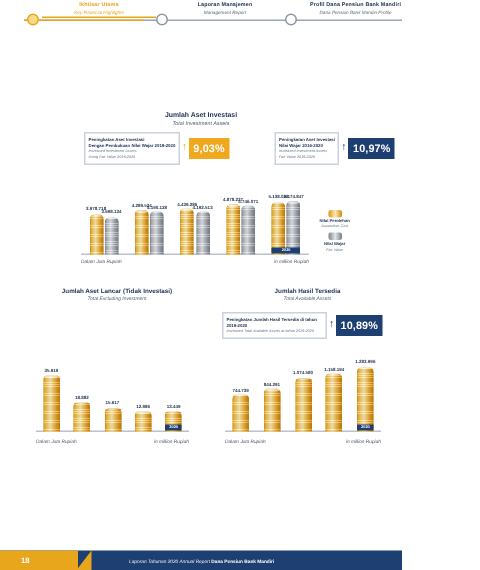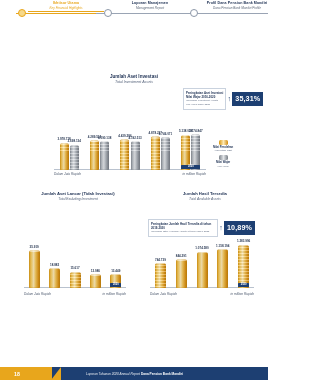--- a/index.html
+++ b/index.html
@@ -123,30 +123,40 @@
     </div>
   </div>
 
   <div style="position:absolute;left:0;top:74px;width:268px;">
     <div class="ctitle">
       <div class="t1">Jumlah Aset Investasi</div>
       <div class="t2">Total Investment Assets</div>
     </div>
   </div>
 
+  <div class="noteline" style="position:absolute;left:56px;top:88px;">
+    <div class="note">
+      <div class="n1">Peningkatan Aset Investasi</div>
+      <div class="n1">Dengan Pembukuan Nilai Wajar 2019-2020</div>
+      <div class="n2">Increased Investment Assets</div>
+      <div class="n2">Using Fair Value 2019-2020</div>
+    </div>
+    <div class="arrow gold">↑</div>
+    <div class="badge gold">9,03%</div>
+  </div>
 
   <div class="noteline" style="position:absolute;left:183px;top:88px;">
     <div class="note">
       <div class="n1">Peningkatan Aset Investasi</div>
       <div class="n1">Nilai Wajar 2016-2020</div>
       <div class="n2">Increased Investment Assets</div>
       <div class="n2">Fair Value 2016-2020</div>
     </div>
     <div class="arrow navy">↑</div>
-    <div class="badge navy">35,31%</div>
+    <div class="badge navy">10,97%</div>
   </div>
 
   <div class="plot" id="plot-main" style="left:54px;top:118px;width:152px;height:52px;">
     <div class="baseline"></div>
   <div class="bar gold" style="left: 5.6px; width: 9px; height: 27.4394px;">
         <div class="ridges"></div>
         <div class="cap"></div>
       </div>
       <div class="vlabel" style="left: 0.65px; width: 18.9px; bottom: 28.6394px;">3.978.718</div>
       <div class="bar gray" style="left: 15.8px; width: 9px; height: 25.5044px;">
@@ -254,21 +264,21 @@
   <div class="xlab" style="left:24px;top:292px;width:46px;text-align:left;">Dalam Juta Rupiah</div>
   <div class="xlab" style="left:80px;top:292px;width:46px;text-align:right;">in million Rupiah</div>
 
   <div style="position:absolute;left:146px;top:191px;width:118px;">
     <div class="ctitle">
       <div class="t1" style="font-size:4.2px">Jumlah Hasil Tersedia</div>
       <div class="t2" style="font-size:3.3px">Total Available Assets</div>
     </div>
   </div>
 
-  <div class="noteline" style="position:absolute;left:148px;top:219px;">
+  <div class="noteline" style="position:absolute;left:148px;top:208px;">
     <div class="note" style="width:64px">
       <div class="n1">Peningkatan Jumlah Hasil Tersedia di tahun 2019-2020</div>
       <div class="n2">Increased Total Available Assets at tahun 2019-2020</div>
     </div>
     <div class="arrow navy">↑</div>
     <div class="badge navy">10,89%</div>
   </div>
 
   <div class="plot" id="plot-br" style="left:150px;top:234px;width:104px;height:54px;">
     <div class="baseline"></div>

